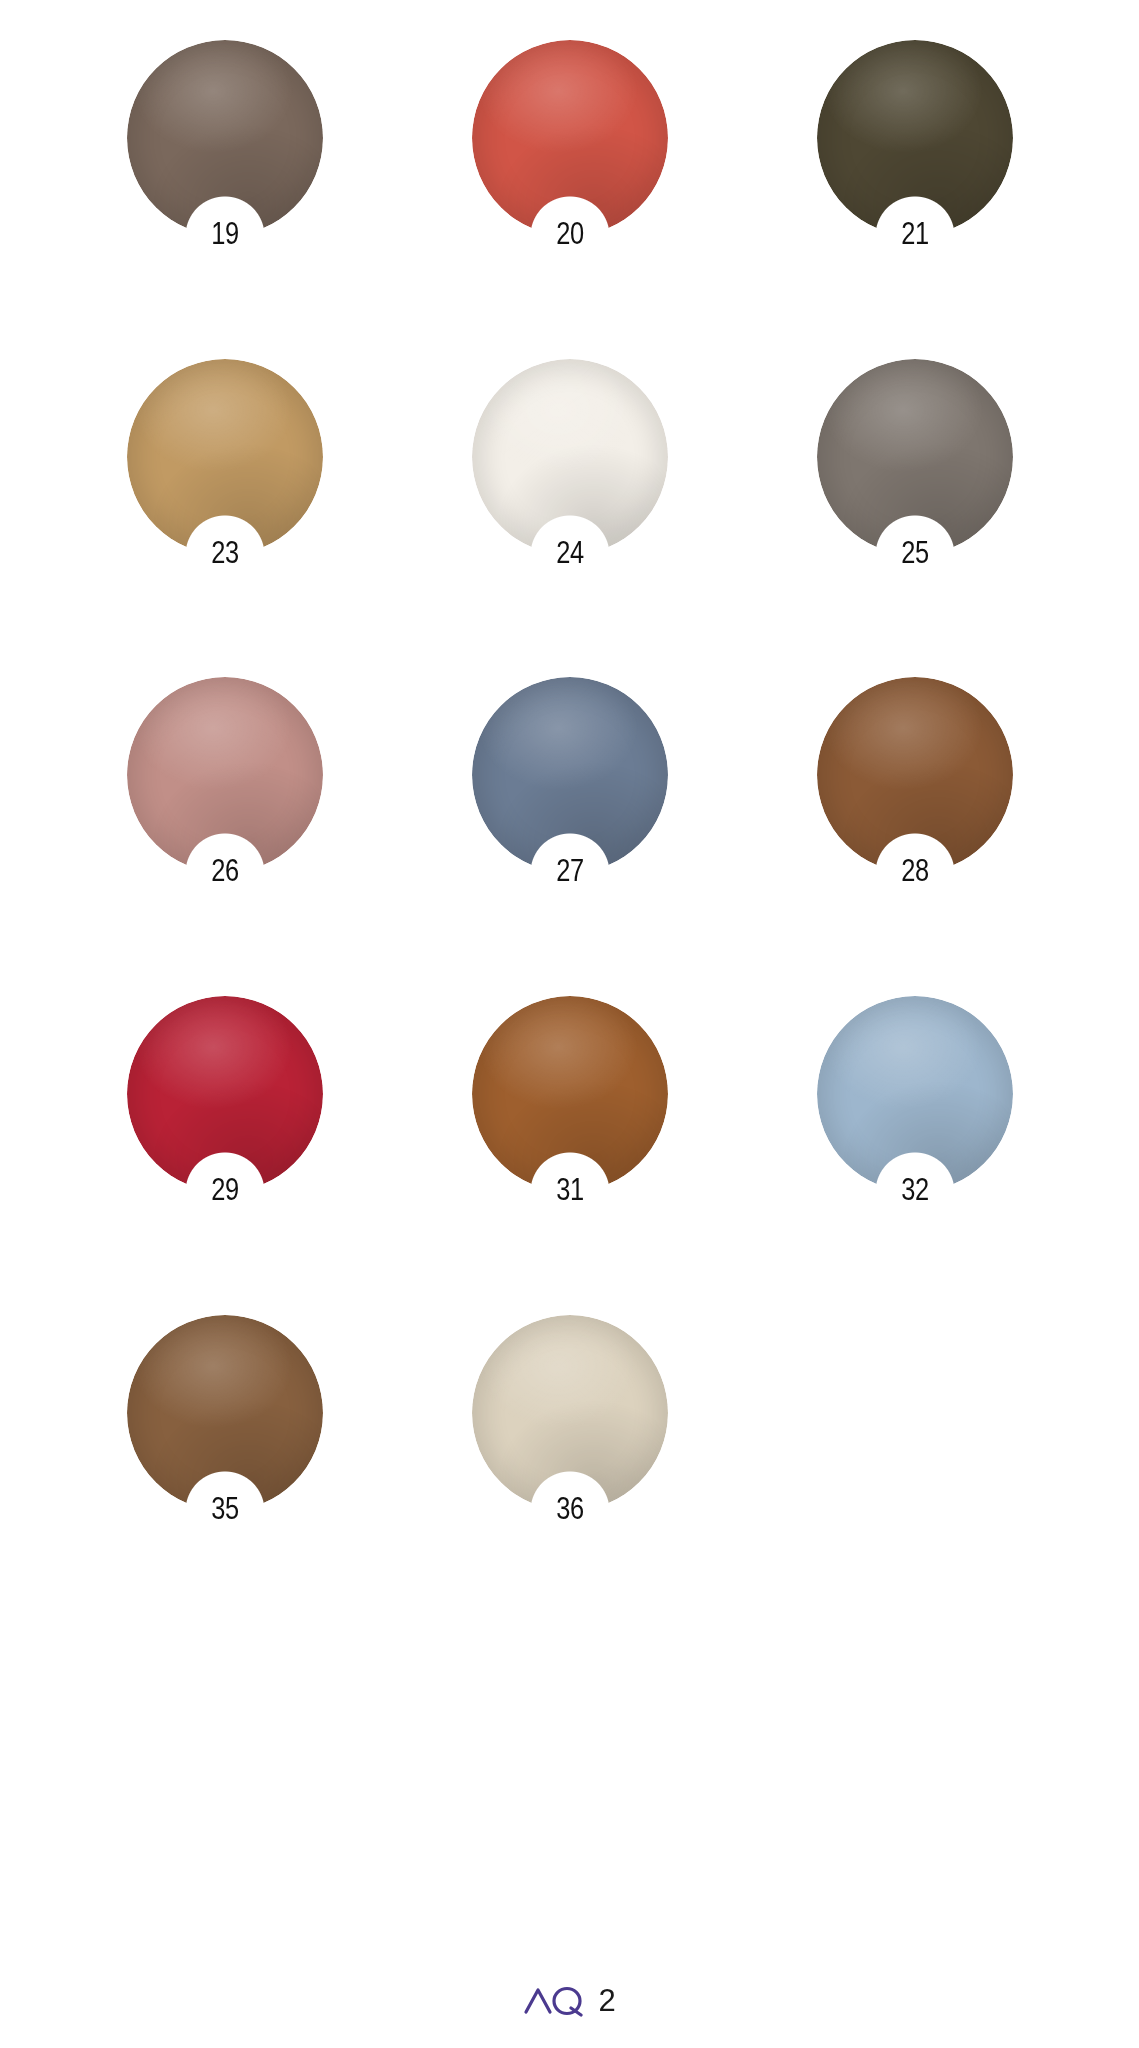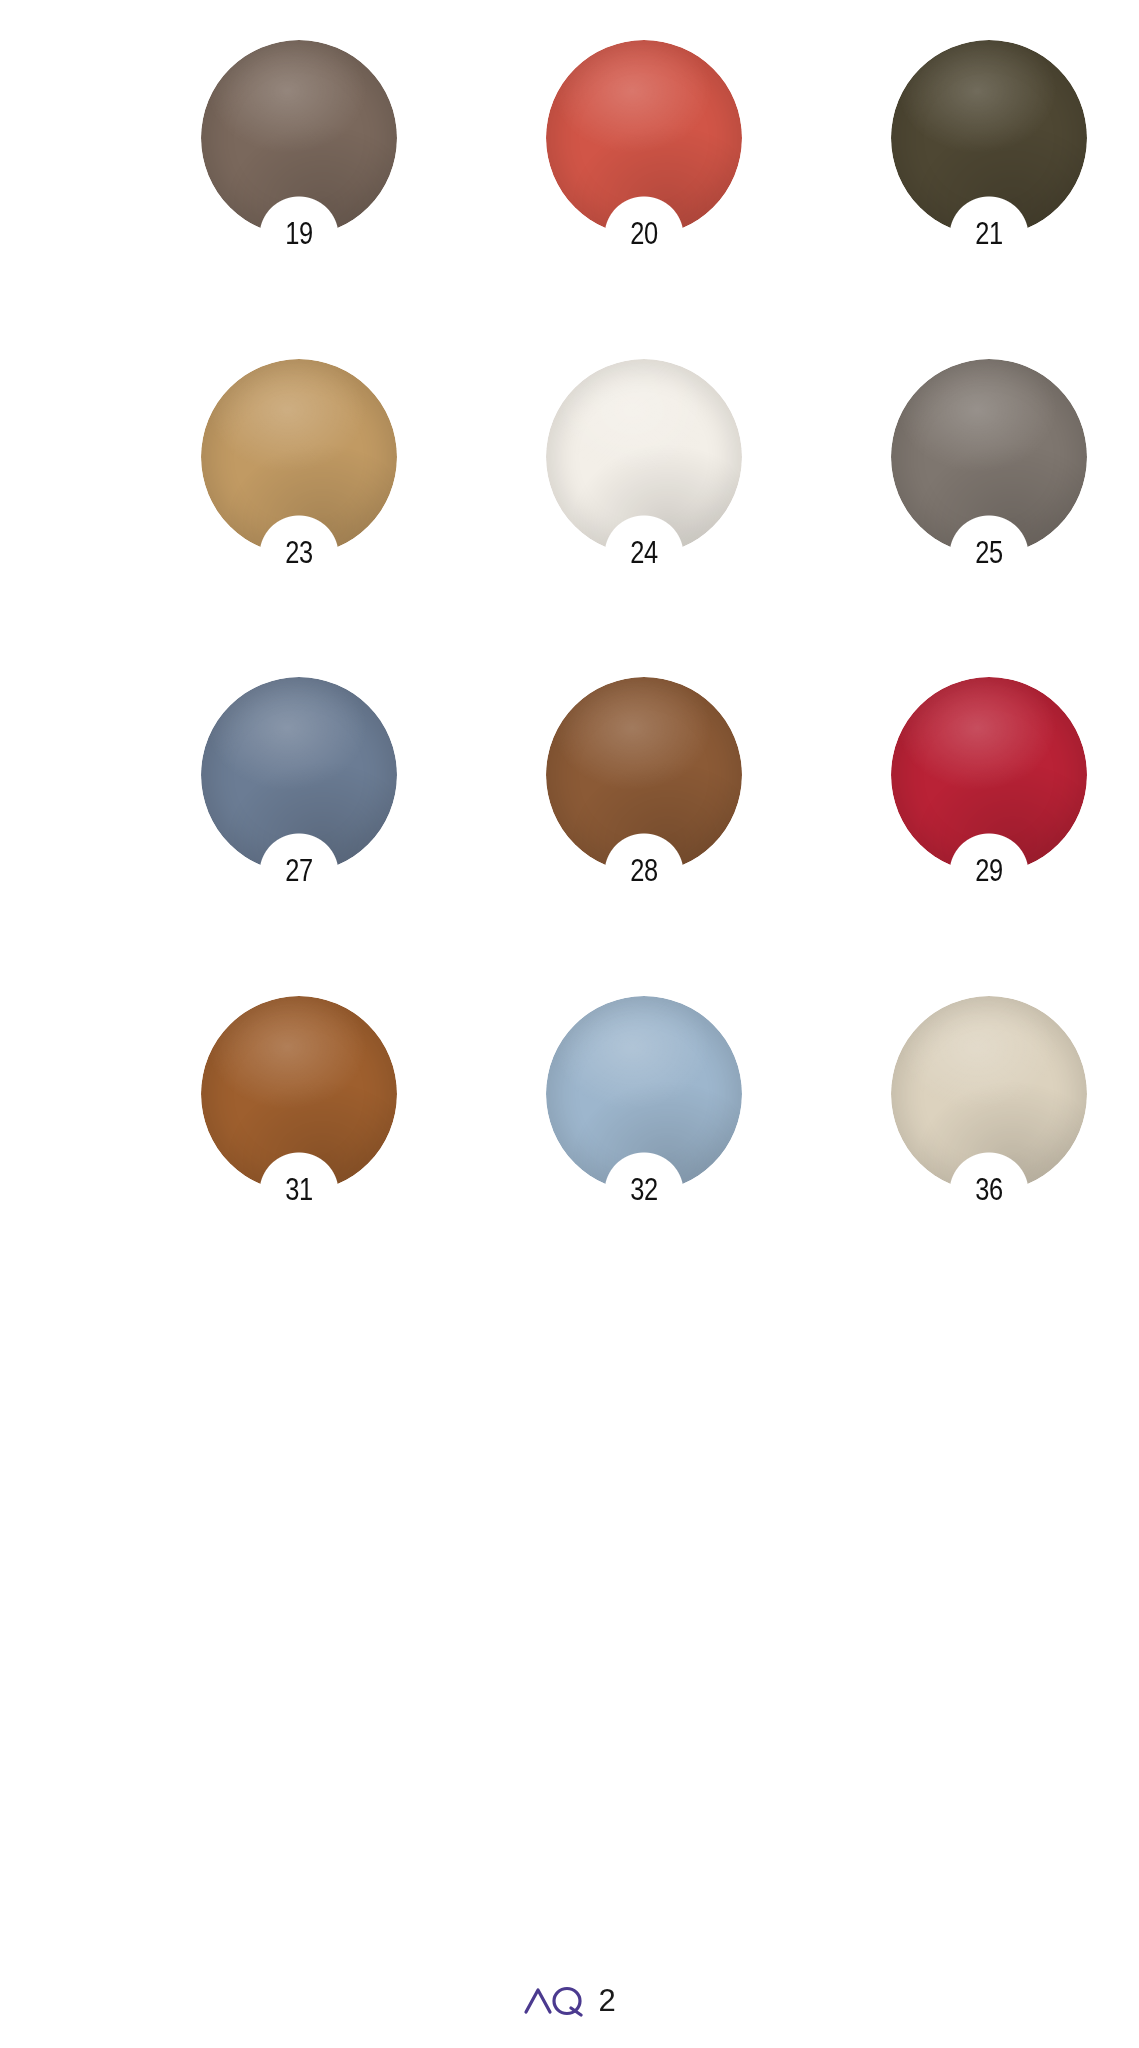--- a/index.html
+++ b/index.html
@@ -32,21 +32,21 @@
     grid-template-columns: repeat(3, 1fr);
     grid-template-rows: repeat(6, 1fr);
     padding: 40px 52px 0 52px;
     box-sizing: border-box;
   }
 
   .swatch-cell {
     position: relative;
     display: flex;
     align-items: flex-start;
-    justify-content: flex-end;
+    justify-content: center;
   }
 
   
   .swatch {
     position: relative;
     width: 196px;
     height: 196px;
   }
 
   .swatch-disc {
@@ -150,20 +150,26 @@
         </div>
       </div>
       <div class="swatch-cell">
         <div class="swatch">
           <div class="swatch-disc" style="background: rgb(126, 118, 111);"></div>
           <div class="swatch-number">25</div>
         </div>
       </div>
       <div class="swatch-cell">
         <div class="swatch">
+          <div class="swatch-disc" style="background: rgb(193, 143, 136);"></div>
+          <div class="swatch-number">26</div>
+        </div>
+      </div>
+      <div class="swatch-cell">
+        <div class="swatch">
           <div class="swatch-disc" style="background: rgb(107, 124, 148);"></div>
           <div class="swatch-number">27</div>
         </div>
       </div>
       <div class="swatch-cell">
         <div class="swatch">
           <div class="swatch-disc" style="background: rgb(139, 90, 54);"></div>
           <div class="swatch-number">28</div>
         </div>
       </div>
@@ -176,20 +182,26 @@
       <div class="swatch-cell">
         <div class="swatch">
           <div class="swatch-disc" style="background: rgb(158, 95, 46);"></div>
           <div class="swatch-number">31</div>
         </div>
       </div>
       <div class="swatch-cell">
         <div class="swatch">
           <div class="swatch-disc" style="background: rgb(157, 182, 205);"></div>
           <div class="swatch-number">32</div>
+        </div>
+      </div>
+      <div class="swatch-cell">
+        <div class="swatch">
+          <div class="swatch-disc" style="background: rgb(135, 96, 63);"></div>
+          <div class="swatch-number">35</div>
         </div>
       </div>
       <div class="swatch-cell">
         <div class="swatch">
           <div class="swatch-disc" style="background: rgb(220, 210, 190);"></div>
           <div class="swatch-number">36</div>
         </div>
       </div>
     </div>
 

